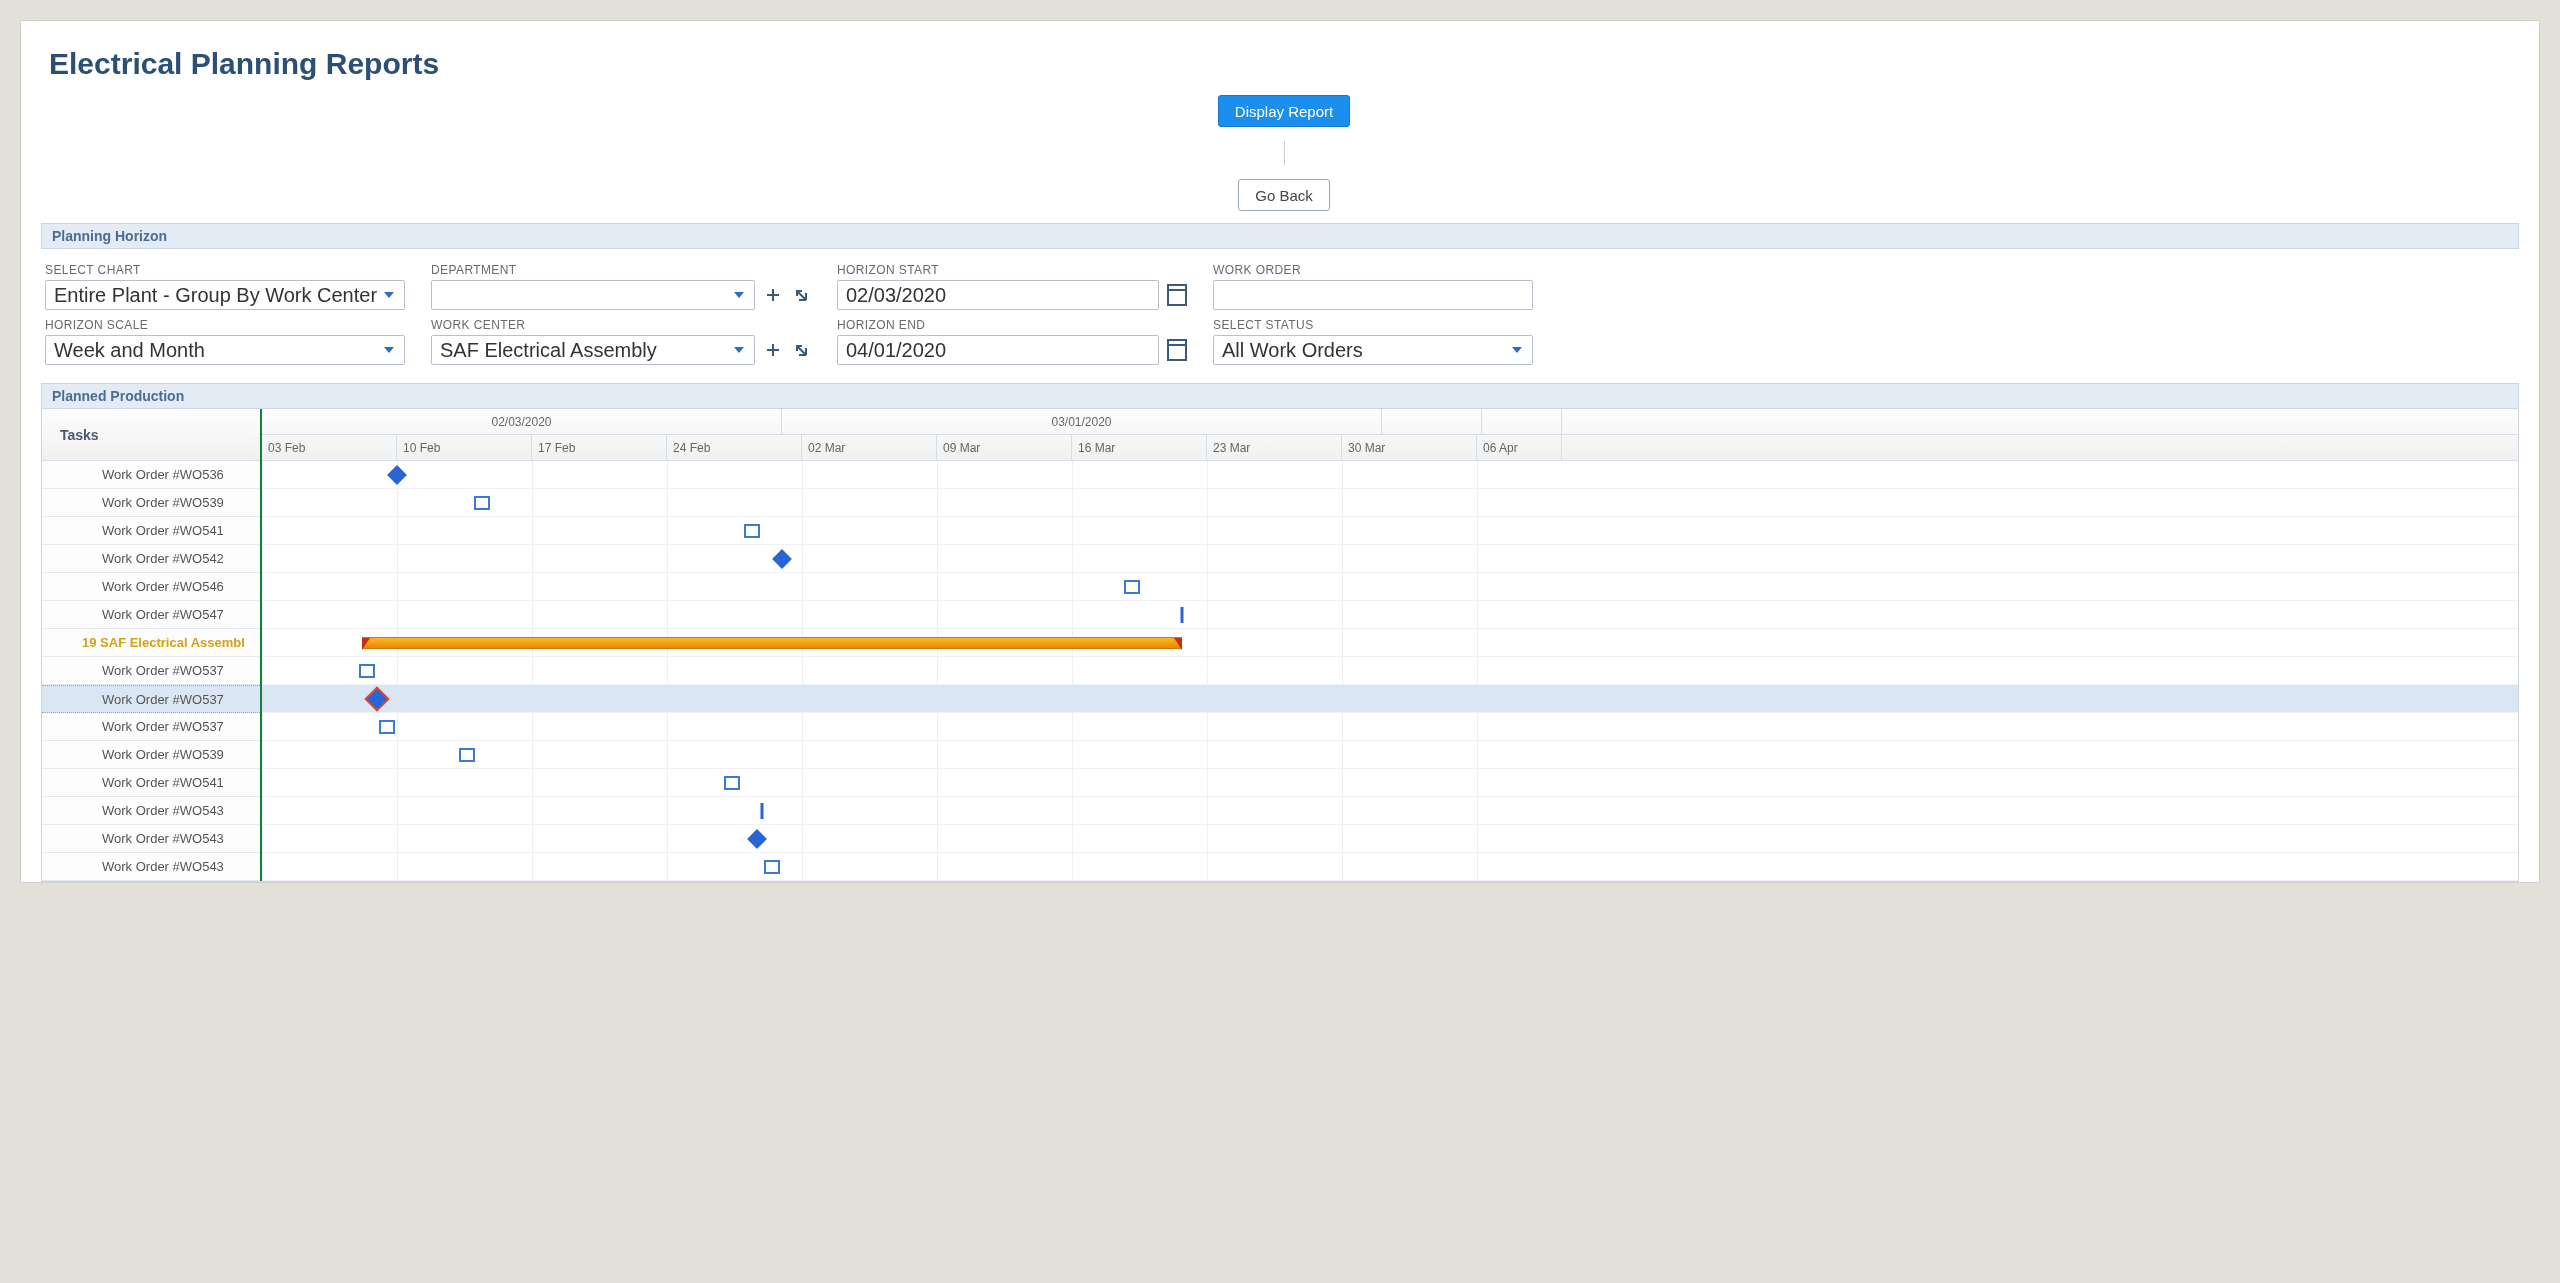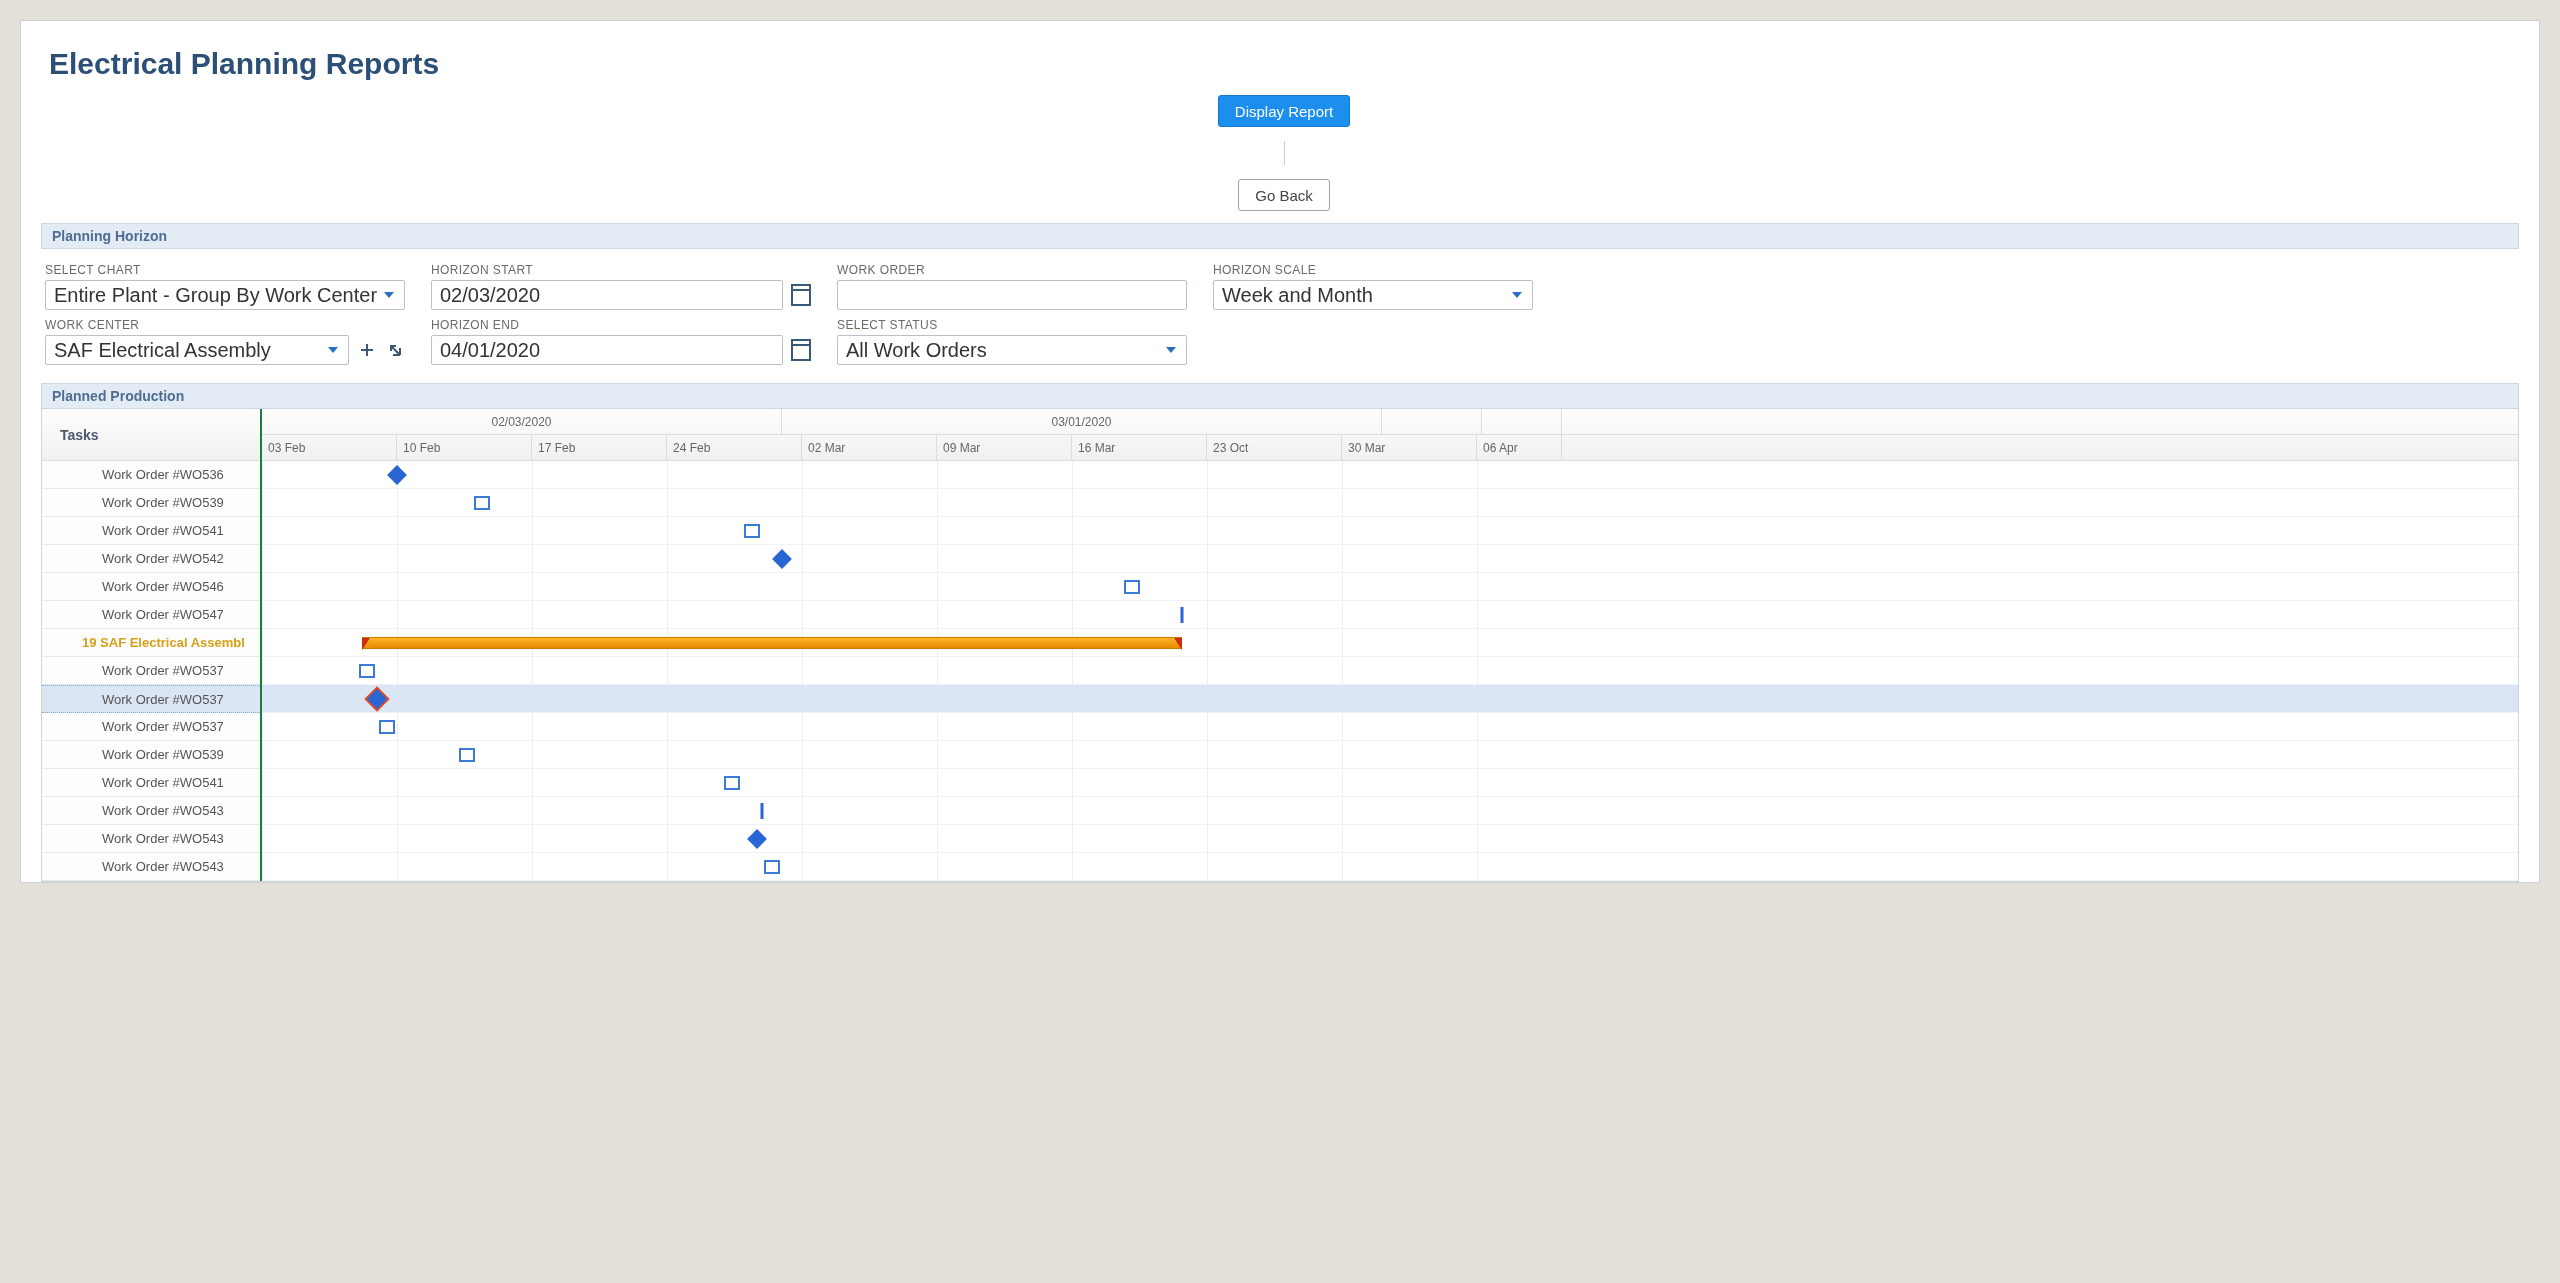--- a/index.html
+++ b/index.html
@@ -260,20 +260,39 @@
     <div>
       <div class="field-label">SELECT CHART</div>
       <div class="field-row">
         <div class="select">
           <span>Entire Plant - Group By Work Center</span>
           <span class="chevron"></span>
         </div>
       </div>
     </div>
 
+    <div>
+      <div class="field-label">DEPARTMENT</div>
+      <div class="field-row">
+        <div class="select">
+          <span></span>
+          <span class="chevron"></span>
+        </div>
+        <span class="icon-btn">
+          <svg width="16" height="16" viewBox="0 0 16 16">
+              <path d="M8 2v12M2 8h12" stroke="#3a5a7a" stroke-width="2" fill="none"></path>
+            </svg>
+        </span>
+        <span class="icon-btn">
+          <svg width="16" height="16" viewBox="0 0 16 16">
+              <path d="M3 3h7M3 3v7M3 3l9 9M12 7v5h-5" stroke="#3a5a7a" stroke-width="2" fill="none" transform="rotate(180 8 8)"></path>
+            </svg>
+        </span>
+      </div>
+    </div>
 
     <div>
       <div class="field-label">HORIZON START</div>
       <div class="field-row">
         <div class="input">
           <span>02/03/2020</span>
         </div>
         <span class="icon-btn">
           <span class="cal-icon"></span>
         </span>
@@ -374,21 +393,21 @@
             <div class="month-cell" style="width: 80px;"></div>
           </div>
         <div class="week-row" id="week-row">
             <div class="week-cell" style="width: 135px;">03 Feb</div>
             <div class="week-cell" style="width: 135px;">10 Feb</div>
             <div class="week-cell" style="width: 135px;">17 Feb</div>
             <div class="week-cell" style="width: 135px;">24 Feb</div>
             <div class="week-cell" style="width: 135px;">02 Mar</div>
             <div class="week-cell" style="width: 135px;">09 Mar</div>
             <div class="week-cell" style="width: 135px;">16 Mar</div>
-            <div class="week-cell" style="width: 135px;">23 Oct</div>
+            <div class="week-cell" style="width: 135px;">23 Mar</div>
             <div class="week-cell" style="width: 135px;">30 Mar</div>
             <div class="week-cell" style="width: 85px;">06 Apr</div>
           </div>
       </div>
       <div class="gantt-body" id="gantt-body">
           <div class="vline" style="left: 0px;"></div>
           <div class="vline" style="left: 135px;"></div>
           <div class="vline" style="left: 270px;"></div>
           <div class="vline" style="left: 405px;"></div>
           <div class="vline" style="left: 540px;"></div>

